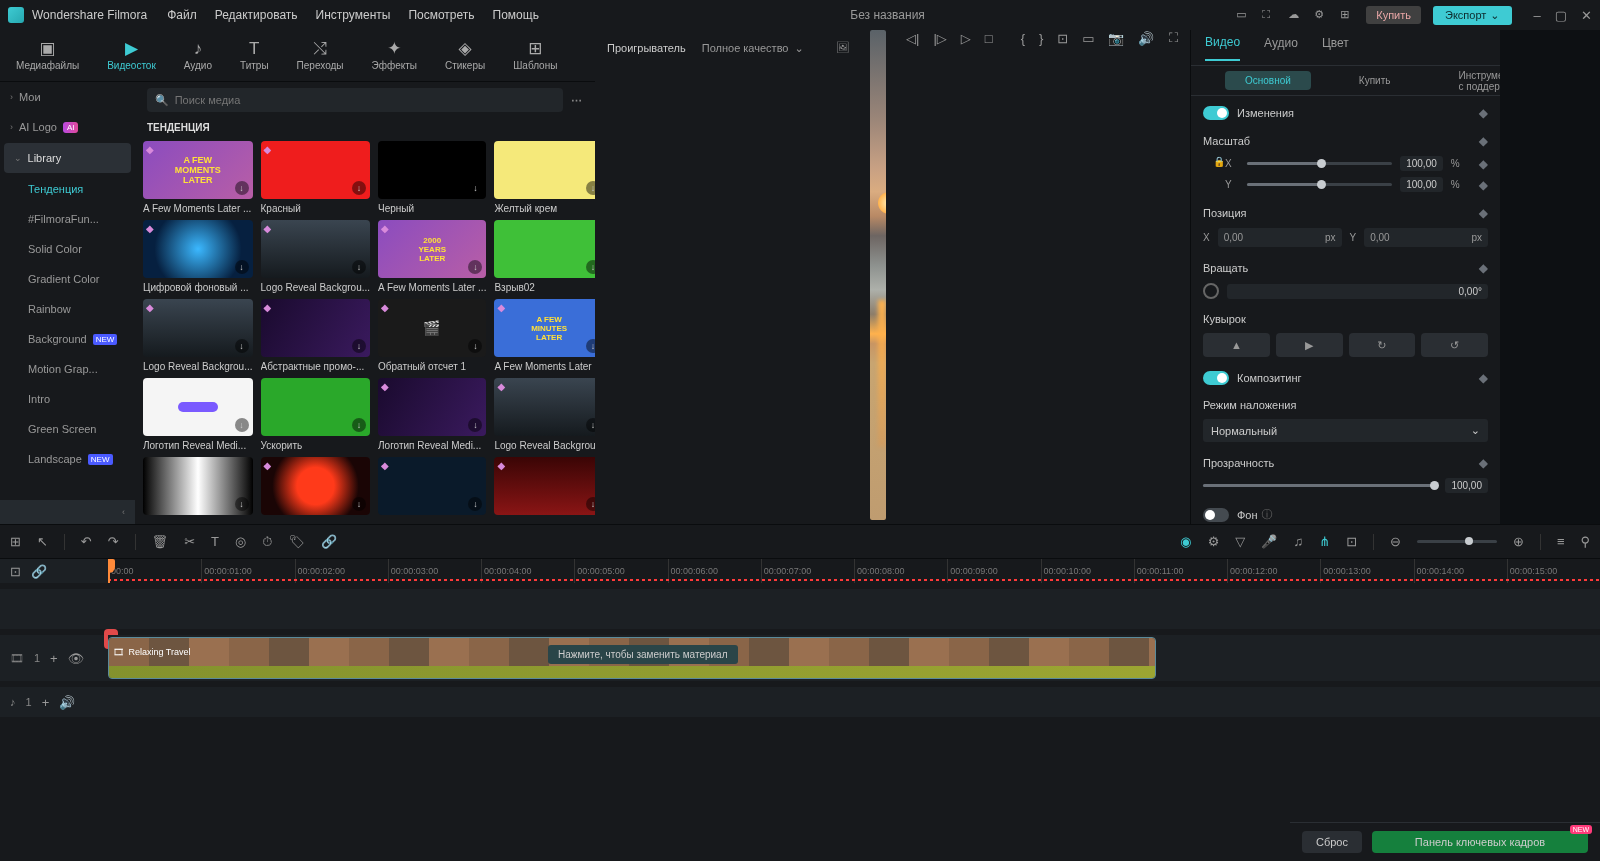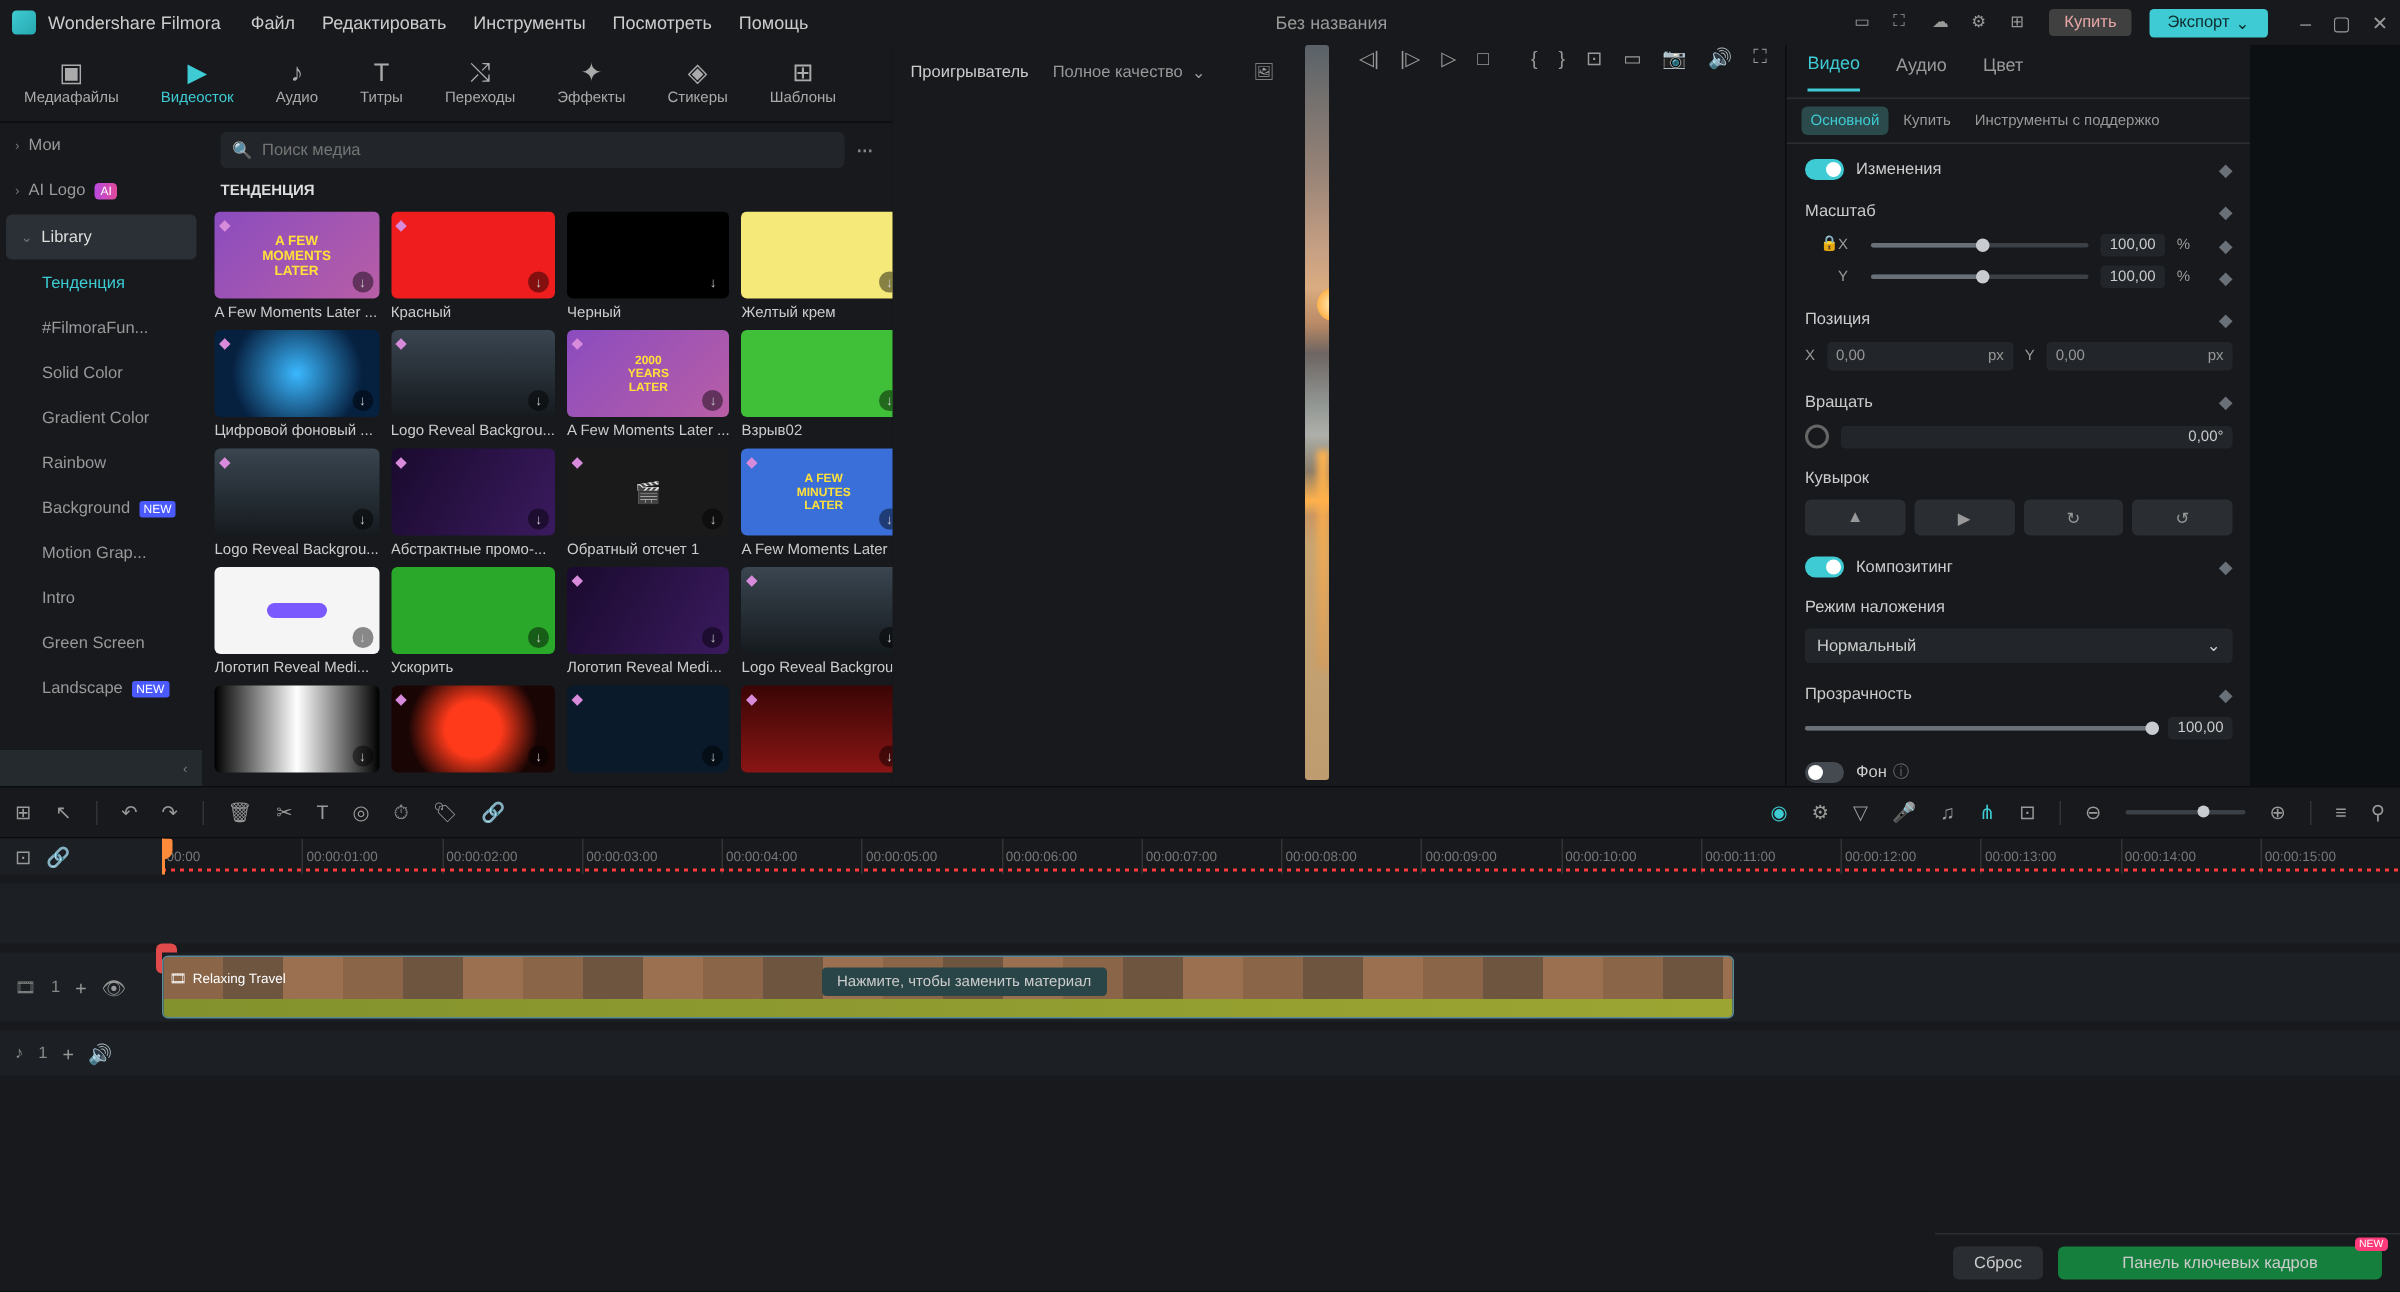--- a/index.html
+++ b/index.html
@@ -86,21 +86,21 @@
 .time .tot{color:#666;}
 .ctrl-row{display:flex;align-items:center;gap:14px;}
 .ctrl-row .pc{color:#999;cursor:pointer;font-size:13px;}
 .ctrl-row .spacer{flex:1;}
 
 .right-panel{width:310px;background:#17191c;border-left:1px solid #0a0c0e;display:flex;flex-direction:column;overflow:hidden;}
 .r-tabs{height:36px;display:flex;align-items:center;gap:24px;padding:0 14px;border-bottom:1px solid #2a2e33;}
 .r-tab{color:#999;font-size:12px;cursor:pointer;padding-bottom:10px;}
 .r-tab.active{color:#3ecbd3;border-bottom:2px solid #3ecbd3;}
 .r-subtabs{height:30px;display:flex;align-items:center;gap:4px;padding:0 10px;border-bottom:1px solid #2a2e33;}
-.r-subtab{padding:4px 6px;font-size:10px;color:#999;cursor:pointer;border-radius:4px;}
+.r-subtab{padding:4px 20px;font-size:10px;color:#999;cursor:pointer;border-radius:4px;margin-left:24px;}
 .r-subtab.active{background:#2b4a4c;color:#3ecbd3;}
 .r-body{flex:1;overflow-y:auto;padding:10px 12px 60px;}
 .r-section{margin-bottom:14px;}
 .r-label{color:#ccc;font-size:11px;margin-bottom:8px;display:flex;align-items:center;}
 .toggle{width:26px;height:14px;background:#3ecbd3;border-radius:7px;position:relative;margin-right:8px;cursor:pointer;}
 .toggle.off{background:#444a50;}
 .toggle::after{content:"";position:absolute;width:10px;height:10px;background:#fff;border-radius:50%;top:2px;right:2px;}
 .toggle.off::after{left:2px;right:auto;}
 .kf-ic{margin-left:auto;color:#6a7078;cursor:pointer;font-size:12px;}
 .slider-row{display:flex;align-items:center;gap:8px;margin-bottom:6px;font-size:10px;color:#999;}

